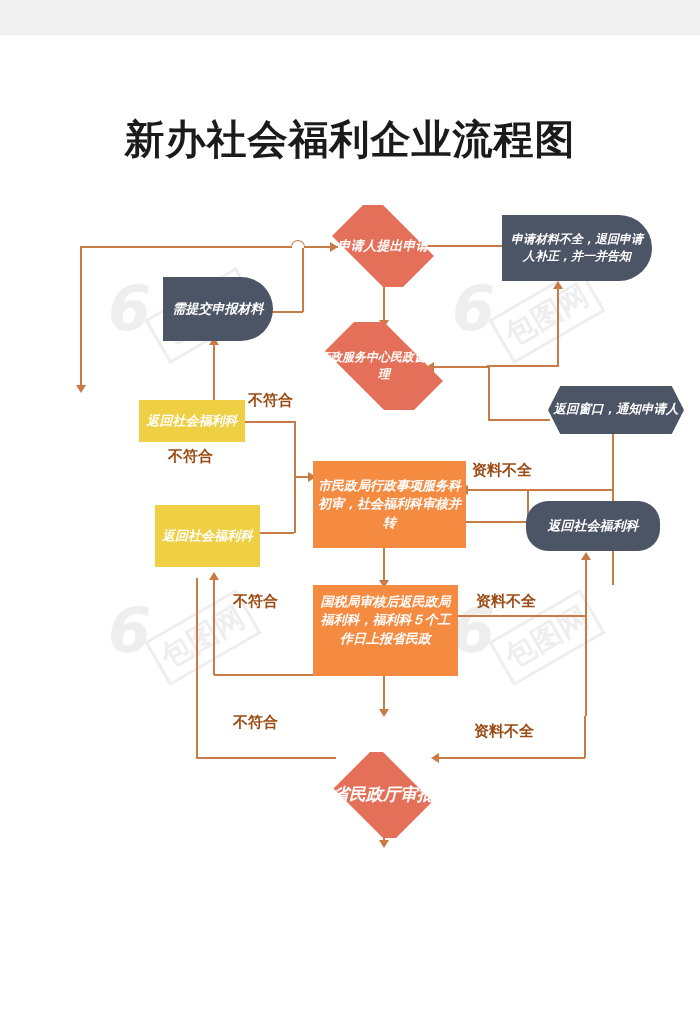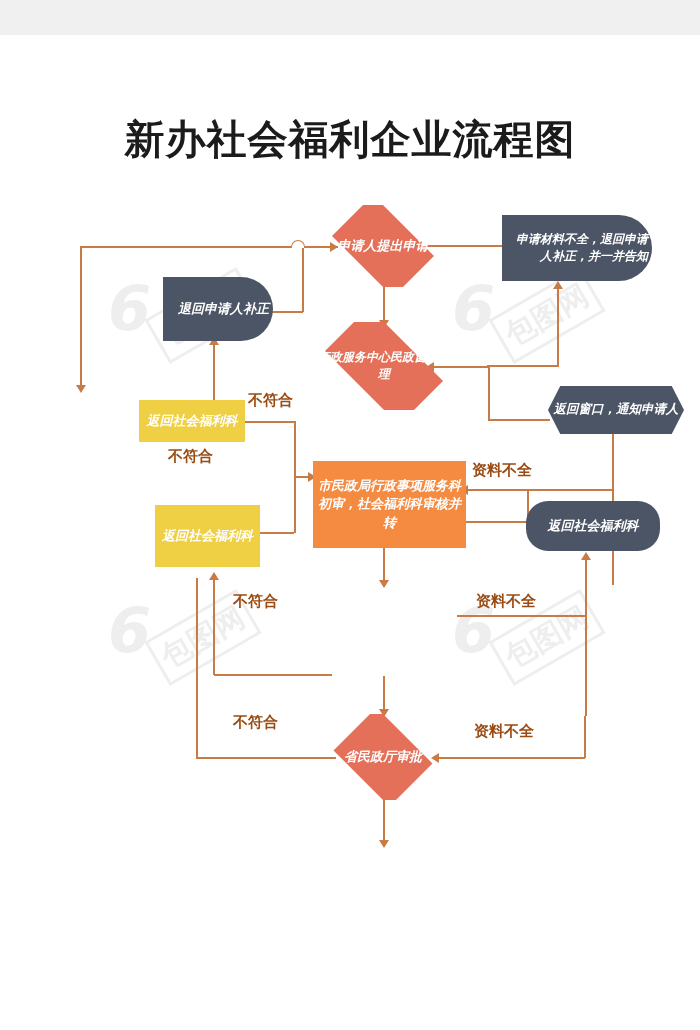--- a/index.html
+++ b/index.html
@@ -41,21 +41,21 @@
     line-height:1.42;
     overflow:hidden;
     z-index:5;
   }
   .node .lbl{display:block;width:100%;padding:0 4px;box-sizing:border-box;font-style:italic;}
 
   .rect-orange{background:#F58A41;justify-content:center;}
   .rect-yellow{background:#EFD045;}
   .slate{background:#4C5565;}
   .rounded{border-radius:22px;}
-  .dshape{border-radius:0 60px 60px 0;text-align:right;}
+  .dshape{border-radius:0 60px 60px 0;}
 
   
   .diamond{background:transparent;}
   .diamond .dm{
     position:absolute;left:0;top:0;width:100%;height:100%;
     background:#E4705A;
     transform:rotate(45deg) scale(0.707);
     transform-origin:center center;
   }
   .diamond .lbl{position:relative;z-index:2;}
@@ -203,21 +203,21 @@
   <div class="node diamond" style="left:322px;top:205px;width:122px;height:82px;font-size:13px;">
     <span class="dm"></span>
     <span class="lbl">申请人提出申请</span>
   </div>
 
   <div class="node slate dshape" style="left:502px;top:215px;width:150px;height:66px;font-size:12px;">
     <span class="lbl">申请材料不全，退回申请人补正，并一并告知</span>
   </div>
 
   <div class="node slate dshape" style="left:163px;top:277px;width:110px;height:64px;font-size:13px;">
-    <span class="lbl">退回申请人补正</span>
+    <span class="lbl">需提交申报材料</span>
   </div>
 
   <div class="node diamond" style="left:310px;top:322px;width:148px;height:88px;font-size:12px;">
     <span class="dm"></span>
     <span class="lbl">行政服务中心民政窗口受理</span>
   </div>
 
   <div class="node hexa" style="left:548px;top:386px;width:136px;height:48px;font-size:12.5px;">
     <span class="lbl">返回窗口，通知申请人</span>
   </div>
@@ -231,22 +231,25 @@
   </div>
 
   <div class="node slate rounded" style="left:526px;top:501px;width:134px;height:50px;font-size:13px;">
     <span class="lbl">返回社会福利科</span>
   </div>
 
   <div class="node rect-yellow" style="left:155px;top:505px;width:105px;height:62px;font-size:13px;">
     <span class="lbl">返回社会福利科</span>
   </div>
 
-
-  <div class="node diamond" style="left:327px;top:714px;width:112px;height:86px;font-size:13px;">
+  <div class="node rect-orange" style="left:313px;top:585px;width:145px;height:91px;font-size:13px;align-items:flex-start;padding-top:8px;">
+    <span class="lbl">国税局审核后返民政局福利科，福利科５个工作日上报省民政</span>
+  </div>
+
+  <div class="node diamond" style="left:327px;top:752px;width:112px;height:86px;font-size:17px;">
     <span class="dm"></span>
     <span class="lbl">省民政厅审批</span>
   </div>
 
 
 
   <div class="elabel" style="left:248px;top:391px;">不符合</div>
   <div class="elabel" style="left:168px;top:447px;">不符合</div>
   <div class="elabel" style="left:233px;top:592px;">不符合</div>
   <div class="elabel" style="left:233px;top:713px;">不符合</div>

